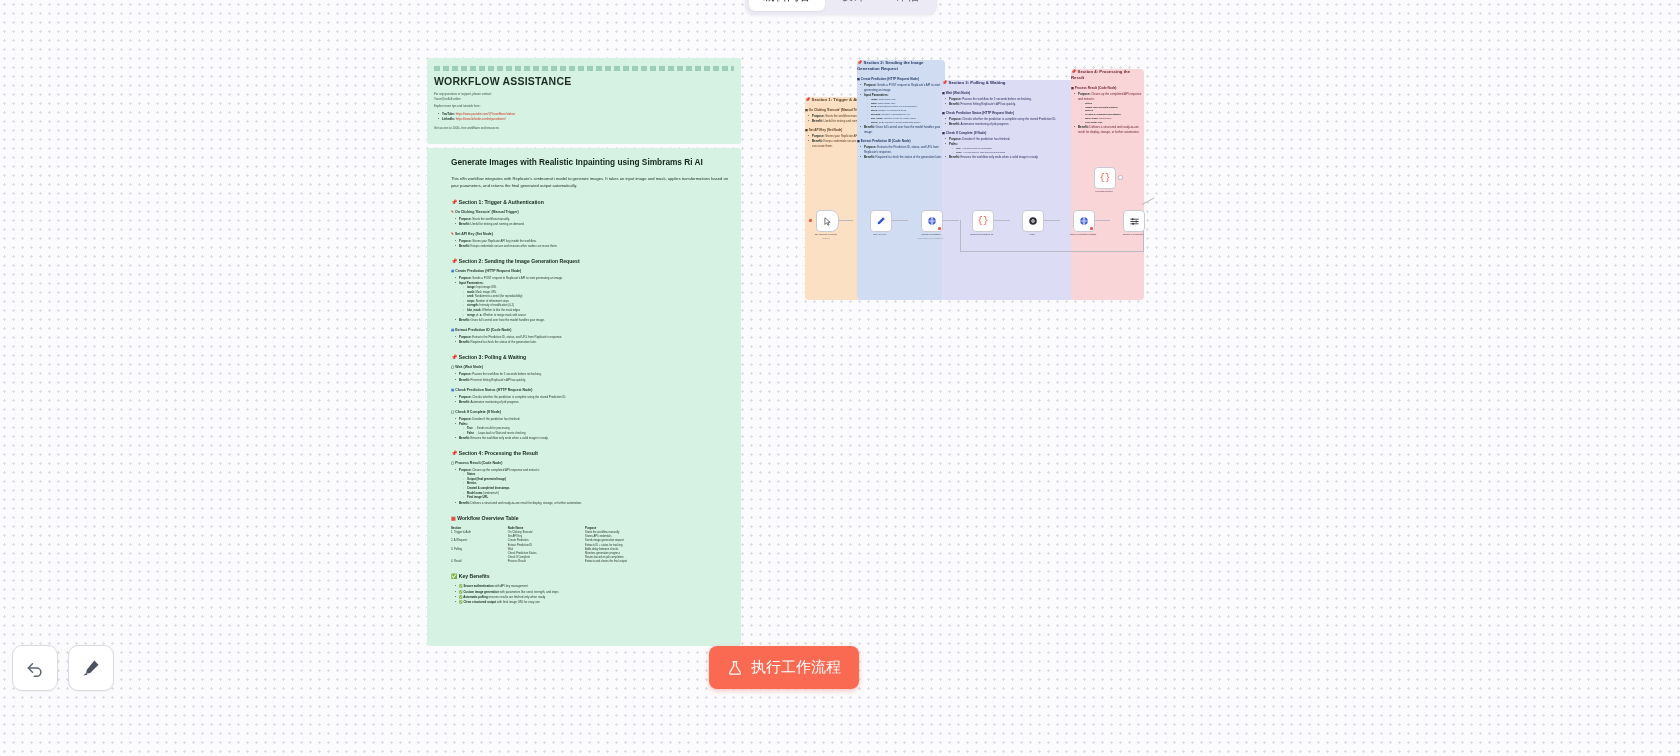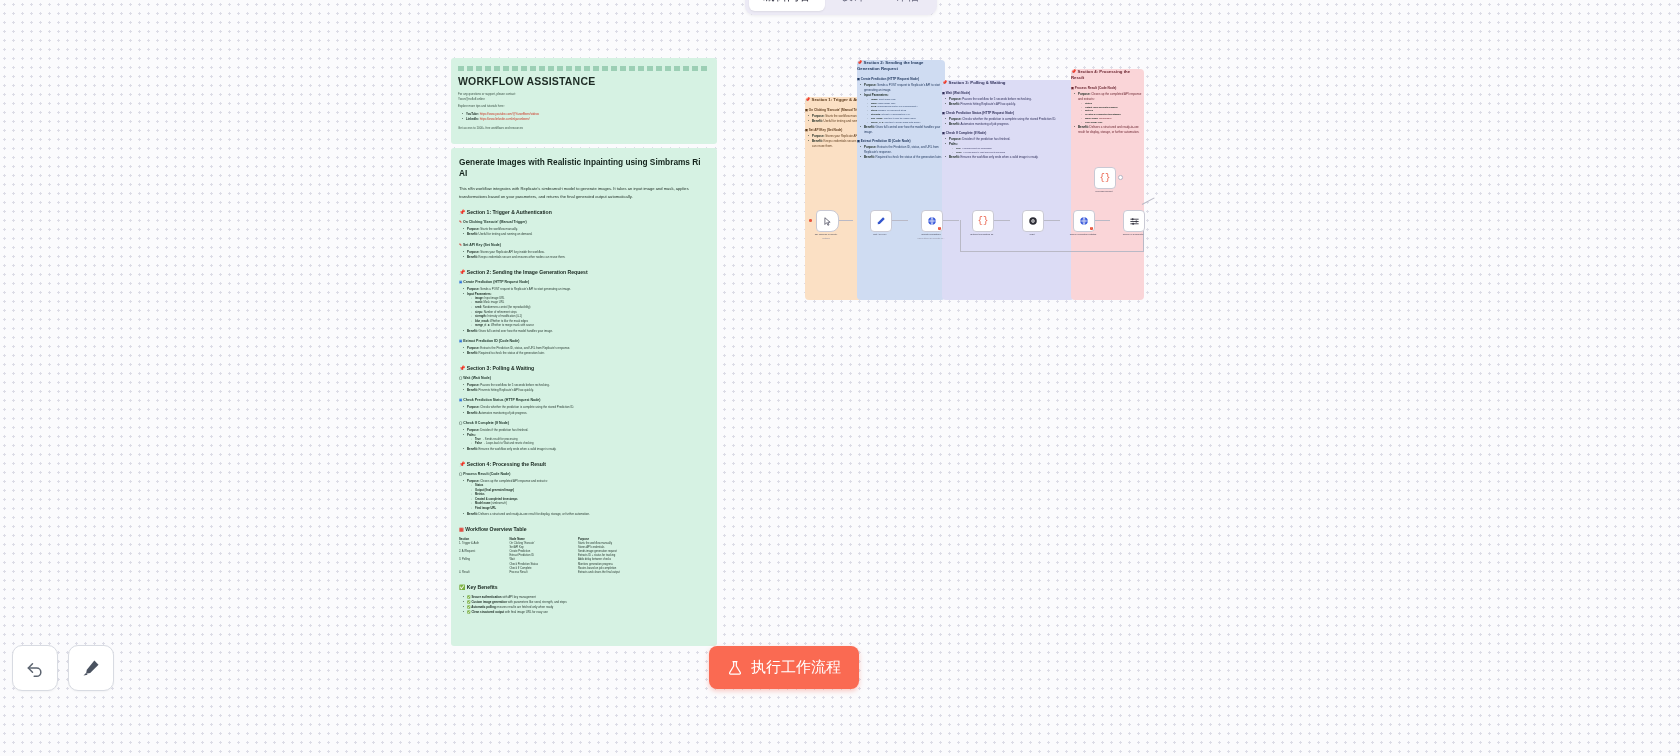--- a/index.html
+++ b/index.html
@@ -17,35 +17,35 @@
     display:flex;gap:2px;box-shadow:0 1px 3px rgba(0,0,0,.06);
   }
   .tab{
     font-size:12px;color:#6b6b80;padding:6px 14px;border-radius:6px;
     white-space:nowrap;cursor:pointer;
   }
   .tab.active{background:#ffffff;color:#2b2b3a;box-shadow:0 1px 2px rgba(0,0,0,.07);}
 
   
   .doc{
-    position:absolute;left:451px;top:58px;width:266px;height:588px;
+    position:absolute;left:427px;top:58px;width:314px;height:588px;
     display:flex;flex-direction:column;gap:4px;
   }
   .doc-head{
     background:#d6f2e3;border-radius:3px;padding:8px 7px 10px 7px;
   }
   .dashline{height:5px;margin-bottom:4px;
     background:repeating-linear-gradient(90deg,#9ccfb5 0 6px,transparent 6px 9px);}
   .doc-head h1{
     margin:0 0 5px 0;font-size:10.5px;letter-spacing:.2px;color:#1d2b24;font-weight:700;
   }
   .tiny{font-size:2.9px;line-height:1.6;color:#3c5247;margin:0 0 3px 0;}
   .tiny-red{color:#cc3322;}
   .doc-body{
-    background:#d6f2e3;border-radius:3px;padding:9px 8px 10px 8px;flex:1;overflow:hidden;
+    background:#d6f2e3;border-radius:3px;padding:9px 8px 10px 24px;flex:1;overflow:hidden;
   }
   .doc-body h2{margin:0 0 7px 0;font-size:8.3px;color:#14241c;font-weight:700;line-height:1.3;}
   .intro{font-size:4.1px;line-height:1.85;color:#213027;margin:0 0 9px 0;}
   .sect{font-size:5.1px;font-weight:700;color:#16251d;margin:9px 0 5px 0;}
   .sect .pin{color:#e0443a;}
   .node-h{font-size:3.5px;font-weight:700;color:#1d3329;margin:5px 0 3px 0;}
   .node-h .nm{color:#d0453c;}
   .node-h .nb{color:#2d6fd8;}
   ul.b{margin:0 0 4px 0;padding-left:5px;list-style:none;}
   ul.b>li{font-size:2.9px;line-height:1.75;color:#2a3b33;position:relative;padding-left:3px;}

